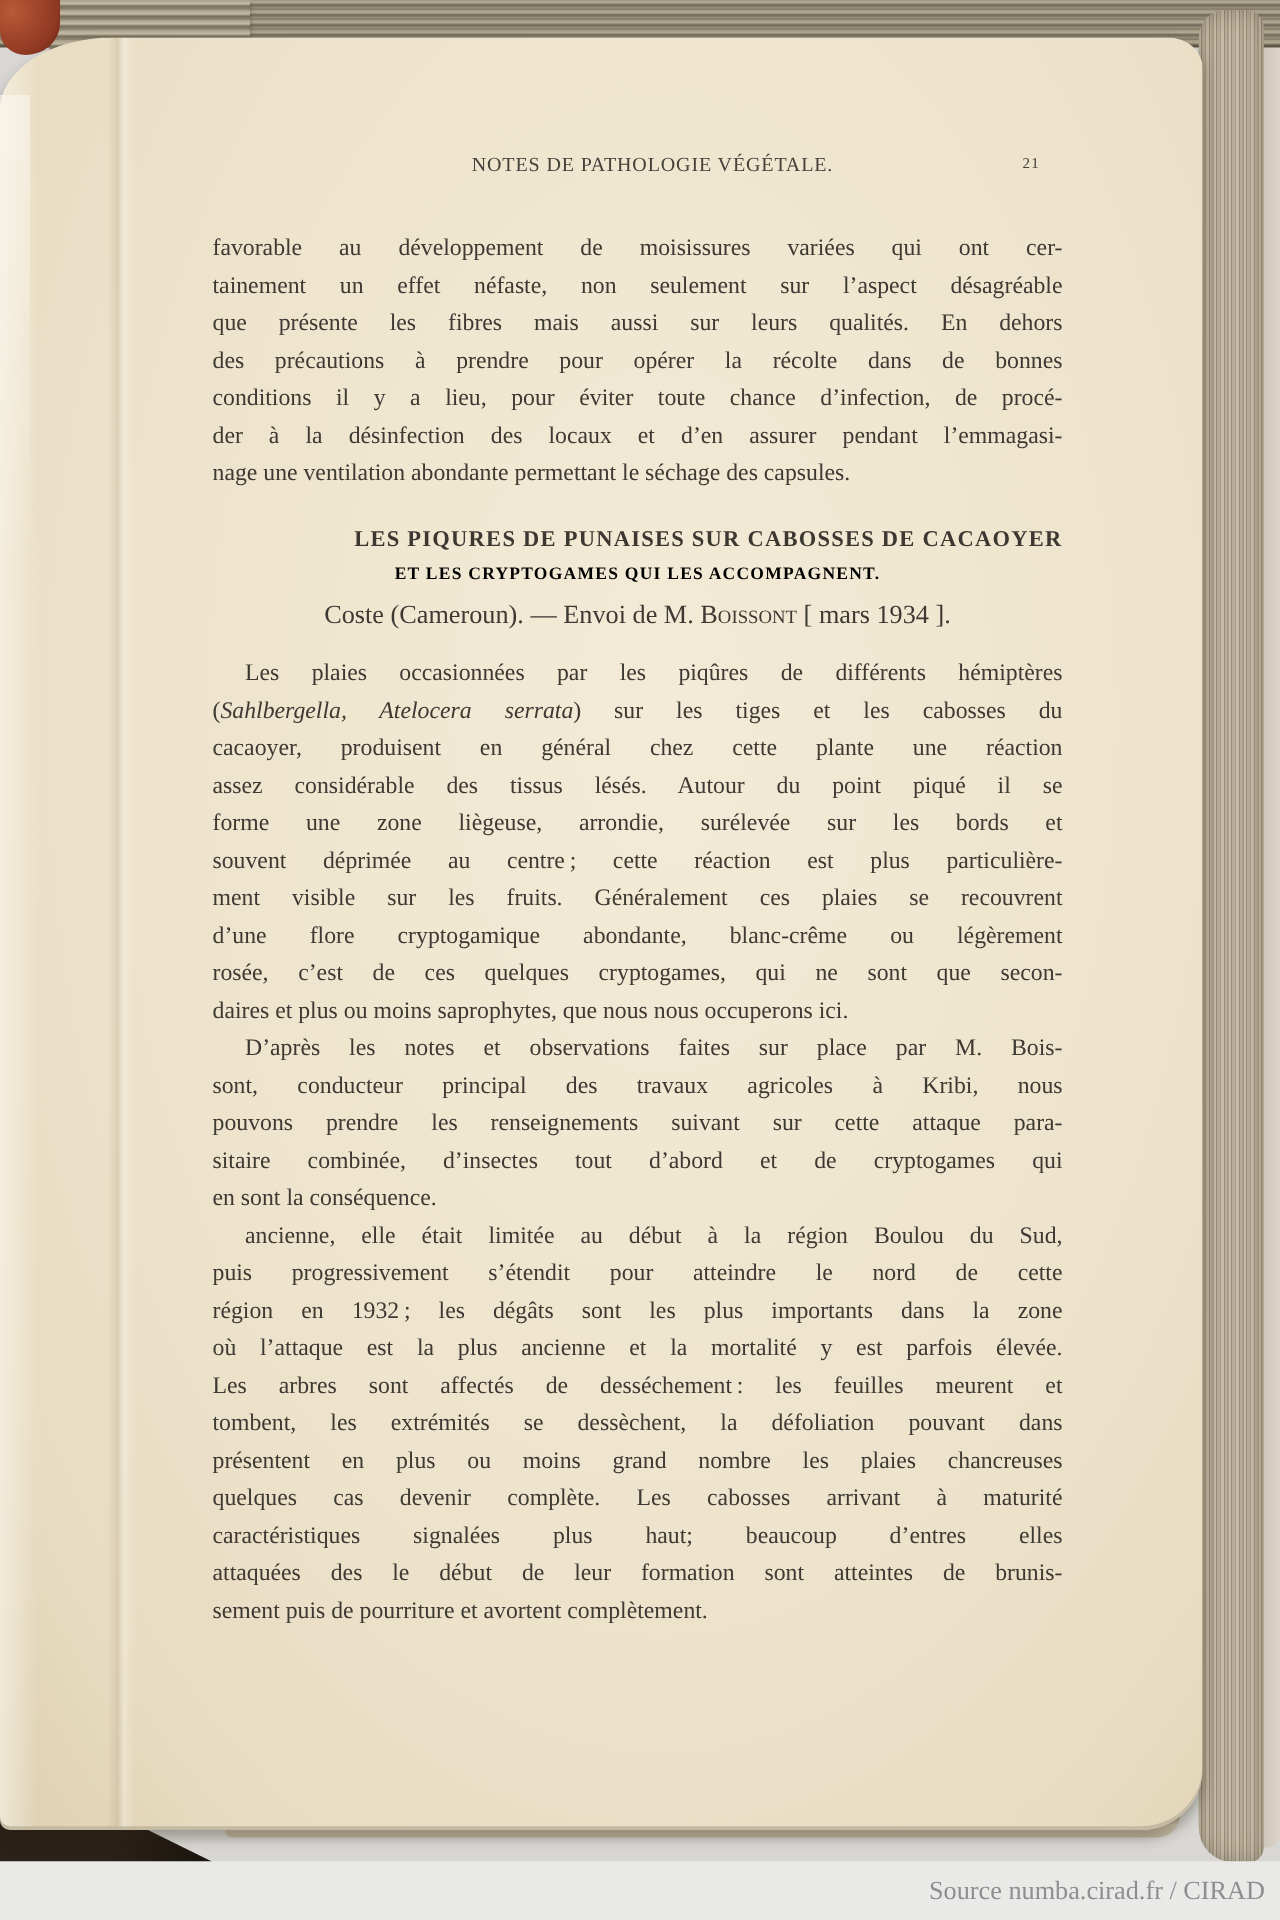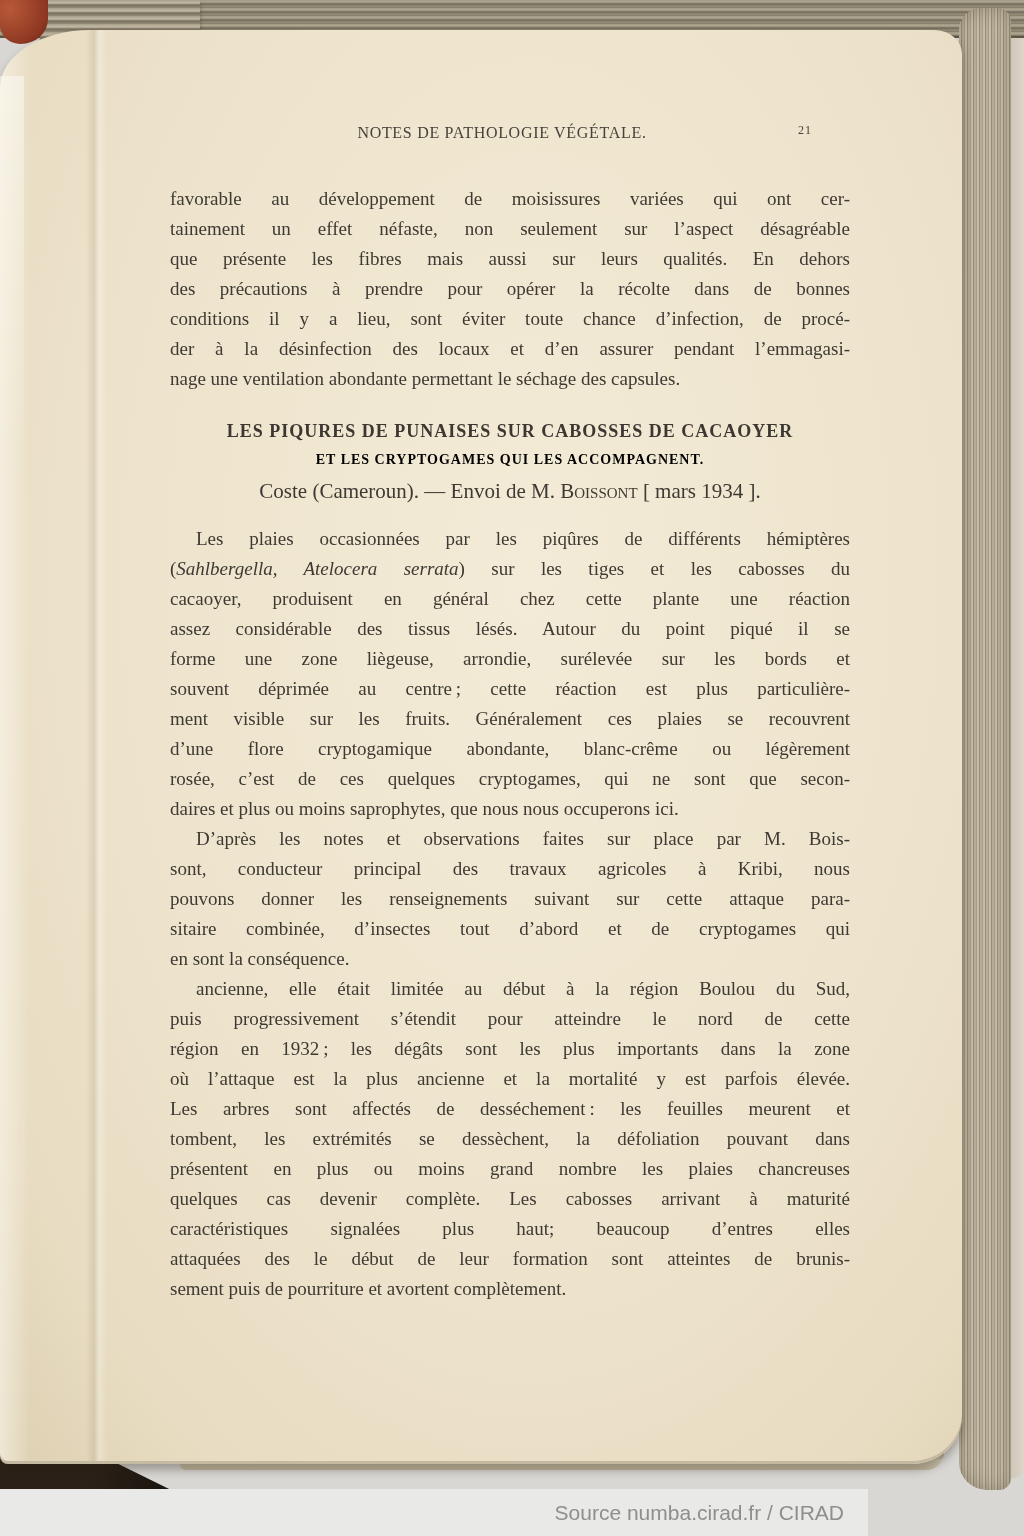--- a/index.html
+++ b/index.html
@@ -56,53 +56,53 @@
     border-radius:90px 28px 50px 8px / 58px 24px 48px 8px;
     box-shadow:0 6px 10px rgba(40,32,18,.35), inset 0 -3px 0 #c4baa2;
   }
   .left-strip{
     position:absolute;left:0;top:46px;width:24px;height:380px;z-index:3;
     background:linear-gradient(to bottom,rgba(252,250,242,.55),rgba(252,250,242,0));
     border-radius:0 0 12px 12px;
   }
   
   .running-header{
-    position:absolute;left:162px;top:124px;width:680px;z-index:4;
+    position:absolute;left:182px;top:124px;width:680px;z-index:4;
     text-align:center;color:#46413a;
     font-size:16px;letter-spacing:.7px;
   }
   .rh-num{position:absolute;right:30px;top:-1px;font-size:12px;letter-spacing:1px;}
   .bodytext{
     position:absolute;left:170px;top:184px;width:680px;z-index:4;
     font-size:19px;line-height:30px;color:#3e3a33;
   }
   .line{
     text-align:justify;text-align-last:justify;white-space:nowrap;
   }
   .line.last{text-align-last:left;}
   .para.indent .line:first-child{text-indent:26px;}
   .sec-title{
-    margin:26px 0 0;text-align:center;font-weight:bold;color:#3c3831;
+    margin:26px 0 0;text-align:right;font-weight:bold;color:#3c3831;
     font-size:18px;line-height:22px;letter-spacing:1px;white-space:nowrap;
   }
   .sec-sub{
     margin:9px 0 0;text-align:center;font-weight:bold;color:#000000;
     font-size:14px;line-height:18px;letter-spacing:1px;
   }
   .byline{
     margin:7px 0 18px;text-align:center;font-size:21px;line-height:30px;white-space:nowrap;
   }
   .sc{font-variant:small-caps;}
   .it{font-style:italic;}
   
   .footer{
-    position:absolute;left:0;bottom:0;width:868px;height:47px;z-index:5;
+    position:absolute;left:0;bottom:0;width:1024px;height:47px;z-index:5;
     background:#e9e9e7;display:flex;align-items:center;justify-content:flex-end;
-    padding-right:24px;box-sizing:border-box;
-    font-family:Liberation Sans, sans-serif;font-size:21px;color:#8e8e8e;
+    padding-right:12px;box-sizing:border-box;
+    font-family:Liberation Serif, serif;font-size:21px;color:#8e8e8e;
   }
 </style>
 </head>
 <body>
 
 <div class="scan">
   <div class="book-top"></div>
   <div class="book-top-left"></div>
   <div class="headband"></div>
   <div class="book-right-outer"></div>
@@ -119,21 +119,21 @@
     <span class="rh-num">21</span>
   </div>
 
   <div class="bodytext">
 
     <div class="para">
       <div class="line">favorable au développement de moisissures variées qui ont cer-</div>
       <div class="line">tainement un effet néfaste, non seulement sur l’aspect désagréable</div>
       <div class="line">que présente les fibres mais aussi sur leurs qualités. En dehors</div>
       <div class="line">des précautions à prendre pour opérer la récolte dans de bonnes</div>
-      <div class="line">conditions il y a lieu, sont éviter toute chance d’infection, de procé-</div>
+      <div class="line">conditions il y a lieu, pour éviter toute chance d’infection, de procé-</div>
       <div class="line">der à la désinfection des locaux et d’en assurer pendant l’emmagasi-</div>
       <div class="line last">nage une ventilation abondante permettant le séchage des capsules.</div>
     </div>
 
     <h2 class="sec-title">LES PIQURES DE PUNAISES SUR CABOSSES DE CACAOYER</h2>
     <h3 class="sec-sub">ET LES CRYPTOGAMES QUI LES ACCOMPAGNENT.</h3>
     <div class="byline"><span>Coste (Cameroun). — Envoi de M. </span><span class="sc">Boissont</span><span> [ mars 1934 ].</span></div>
 
     <div class="para indent">
       <div class="line">Les plaies occasionnées par les piqûres de différents hémiptères</div>
@@ -144,21 +144,21 @@
       <div class="line">souvent déprimée au centre ; cette réaction est plus particulière-</div>
       <div class="line">ment visible sur les fruits. Généralement ces plaies se recouvrent</div>
       <div class="line">d’une flore cryptogamique abondante, blanc-crême ou légèrement</div>
       <div class="line">rosée, c’est de ces quelques cryptogames, qui ne sont que secon-</div>
       <div class="line last">daires et plus ou moins saprophytes, que nous nous occuperons ici.</div>
     </div>
 
     <div class="para indent">
       <div class="line">D’après les notes et observations faites sur place par M. Bois-</div>
       <div class="line">sont, conducteur principal des travaux agricoles à Kribi, nous</div>
-      <div class="line">pouvons donner les renseignements suivant sur cette attaque para-</div>
+      <div class="line">pouvons prendre les renseignements suivant sur cette attaque para-</div>
       <div class="line">sitaire combinée, d’insectes tout d’abord et de cryptogames qui</div>
       <div class="line last">en sont la conséquence.</div>
     </div>
 
     <div class="para indent">
       <div class="line">ancienne, elle était limitée au début à la région Boulou du Sud,</div>
       <div class="line">puis progressivement s’étendit pour atteindre le nord de cette</div>
       <div class="line">région en 1932 ; les dégâts sont les plus importants dans la zone</div>
       <div class="line">où l’attaque est la plus ancienne et la mortalité y est parfois élevée.</div>
       <div class="line">Les arbres sont affectés de desséchement : les feuilles meurent et</div>

